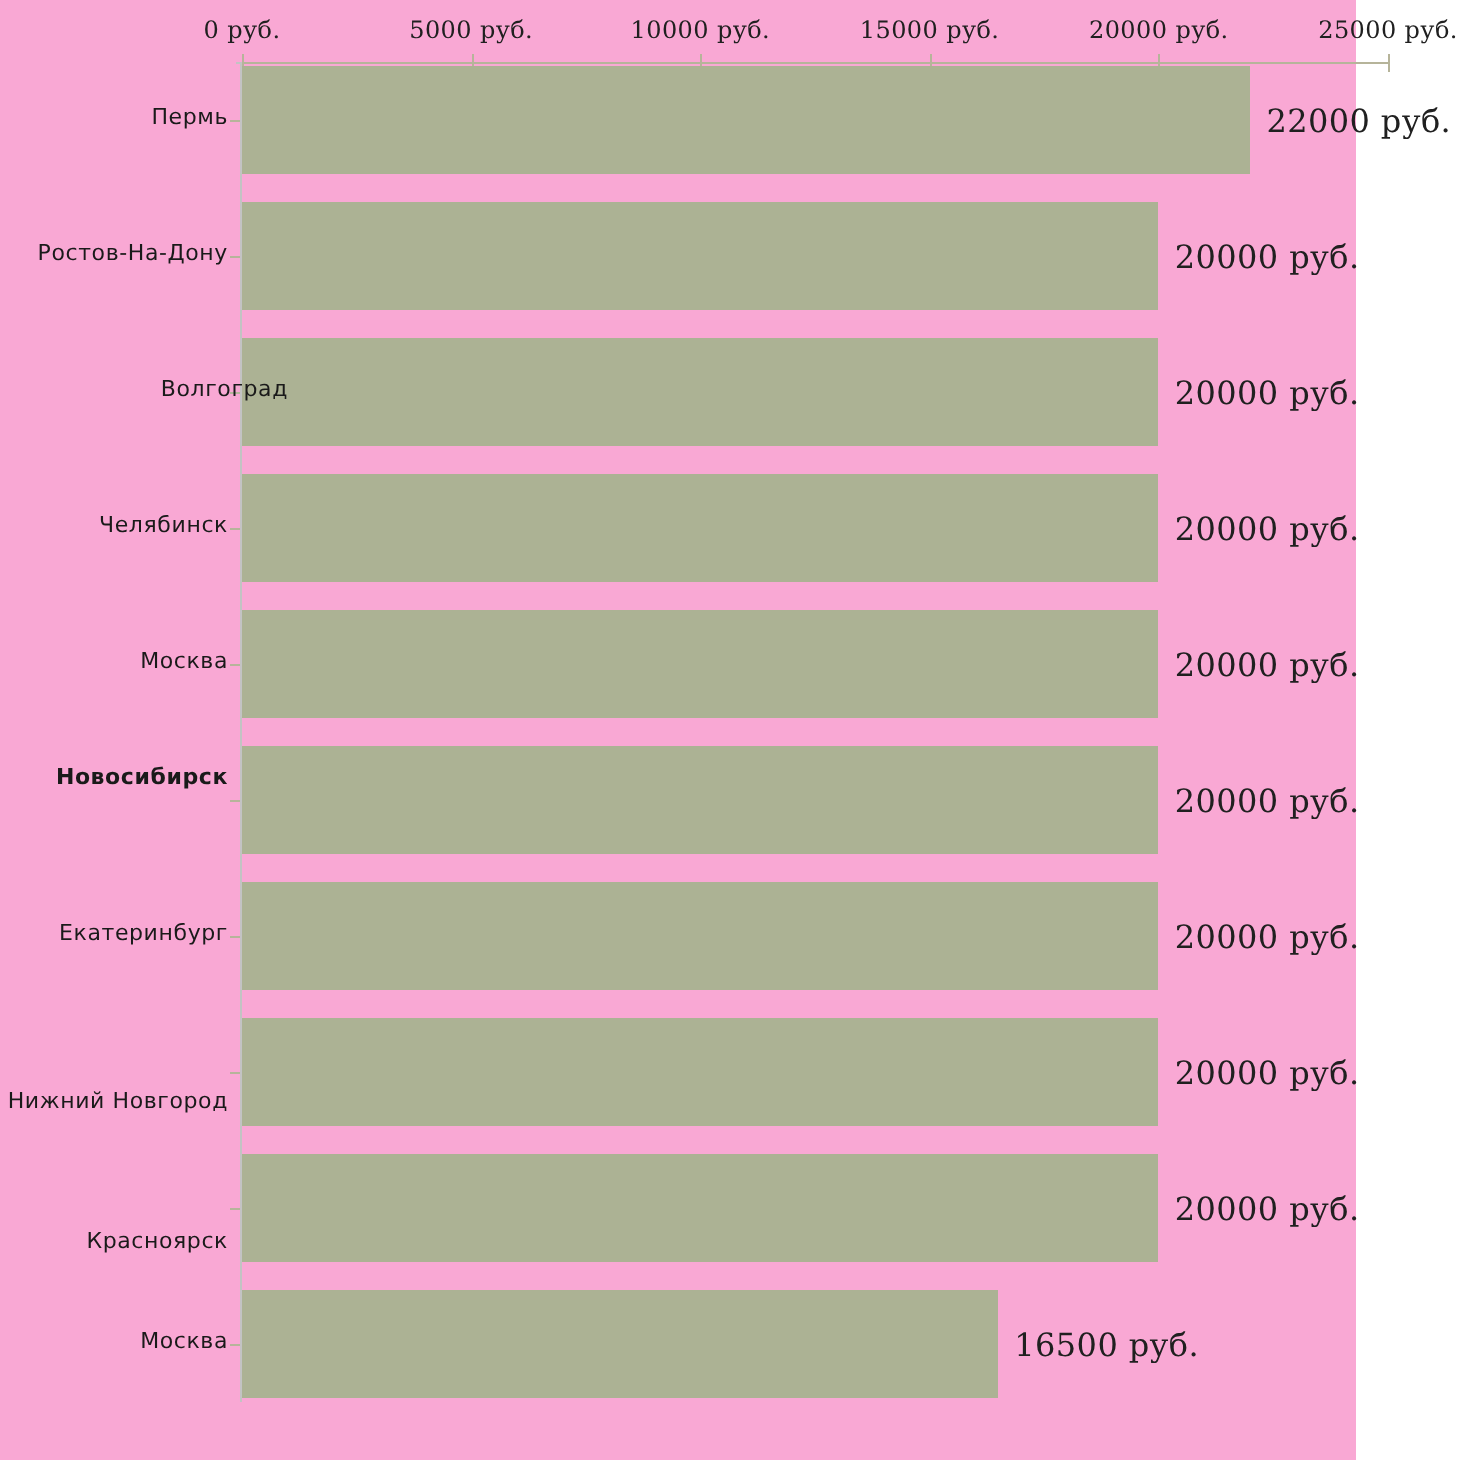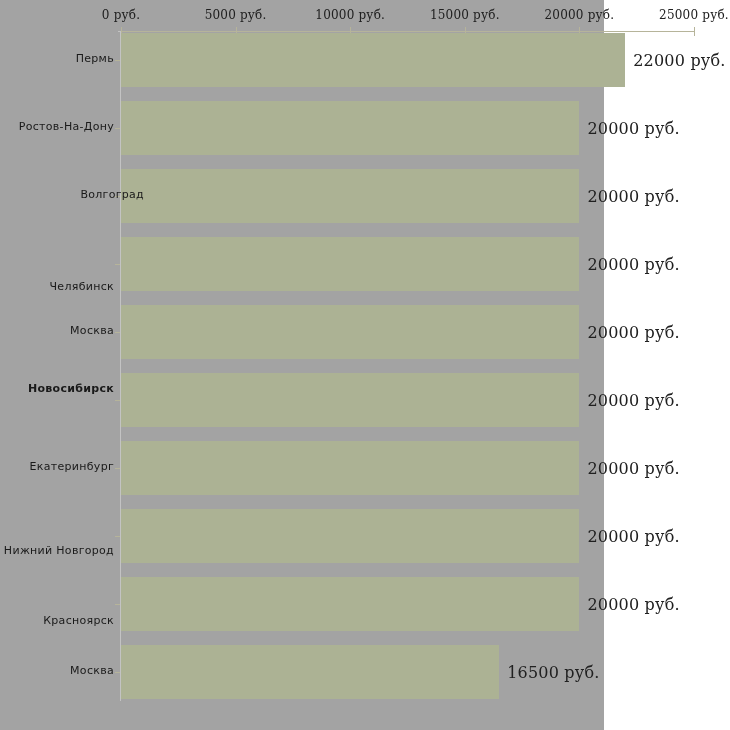--- a/index.html
+++ b/index.html
@@ -10,23 +10,23 @@
   body {
     width: 730px;
     height: 730px;
     overflow: hidden;
     font-family: "DejaVu Sans", sans-serif;
     -webkit-font-smoothing: none;
   }
 
   #chart-root {
     position: relative;
-    width: 604px;
+    width: 678px;
     height: 730px;
-    background: #a3a3a3;
+    background: #f9a8d4;
   }
 
   
   .axis-top {
     position: absolute;
     left: 121px;
     top: 31px;
     width: 573px;
     height: 1px;
     background: #b6b49a;
@@ -144,21 +144,21 @@
       </div>
       <div class="row" style="top: 169px; height: 54px; padding-left: 30px;">
         <div class="bar" title="Волгоград: 20000 руб." style="width: 458.4px; background: rgb(172, 178, 148);"></div>
         <div class="cat-tick" style="top: 27px;"></div>
         <div class="cat-label" style="top: 19px;">Волгоград</div>
         <div class="val-label" style="left: 587.4px; top: 18px;">20000 руб.</div>
       </div>
       <div class="row" style="top: 237px; height: 54px;">
         <div class="bar" title="Челябинск: 20000 руб." style="width: 458.4px; background: rgb(172, 178, 148);"></div>
         <div class="cat-tick" style="top: 27px;"></div>
-        <div class="cat-label" style="top: 19px; margin-top: 24px;">Челябинск</div>
+        <div class="cat-label" style="top: 19px;">Челябинск</div>
         <div class="val-label" style="left: 587.4px; top: 18px;">20000 руб.</div>
       </div>
       <div class="row" style="top: 305px; height: 54px;">
         <div class="bar" title="Москва: 20000 руб." style="width: 458.4px; background: rgb(172, 178, 148);"></div>
         <div class="cat-tick" style="top: 27px;"></div>
         <div class="cat-label" style="top: 19px;">Москва</div>
         <div class="val-label" style="left: 587.4px; top: 18px;">20000 руб.</div>
       </div>
       <div class="row" style="top: 373px; height: 54px;">
         <div class="bar" title="Новосибирск: 20000 руб." style="width: 458.4px; background: rgb(172, 178, 148);"></div>

